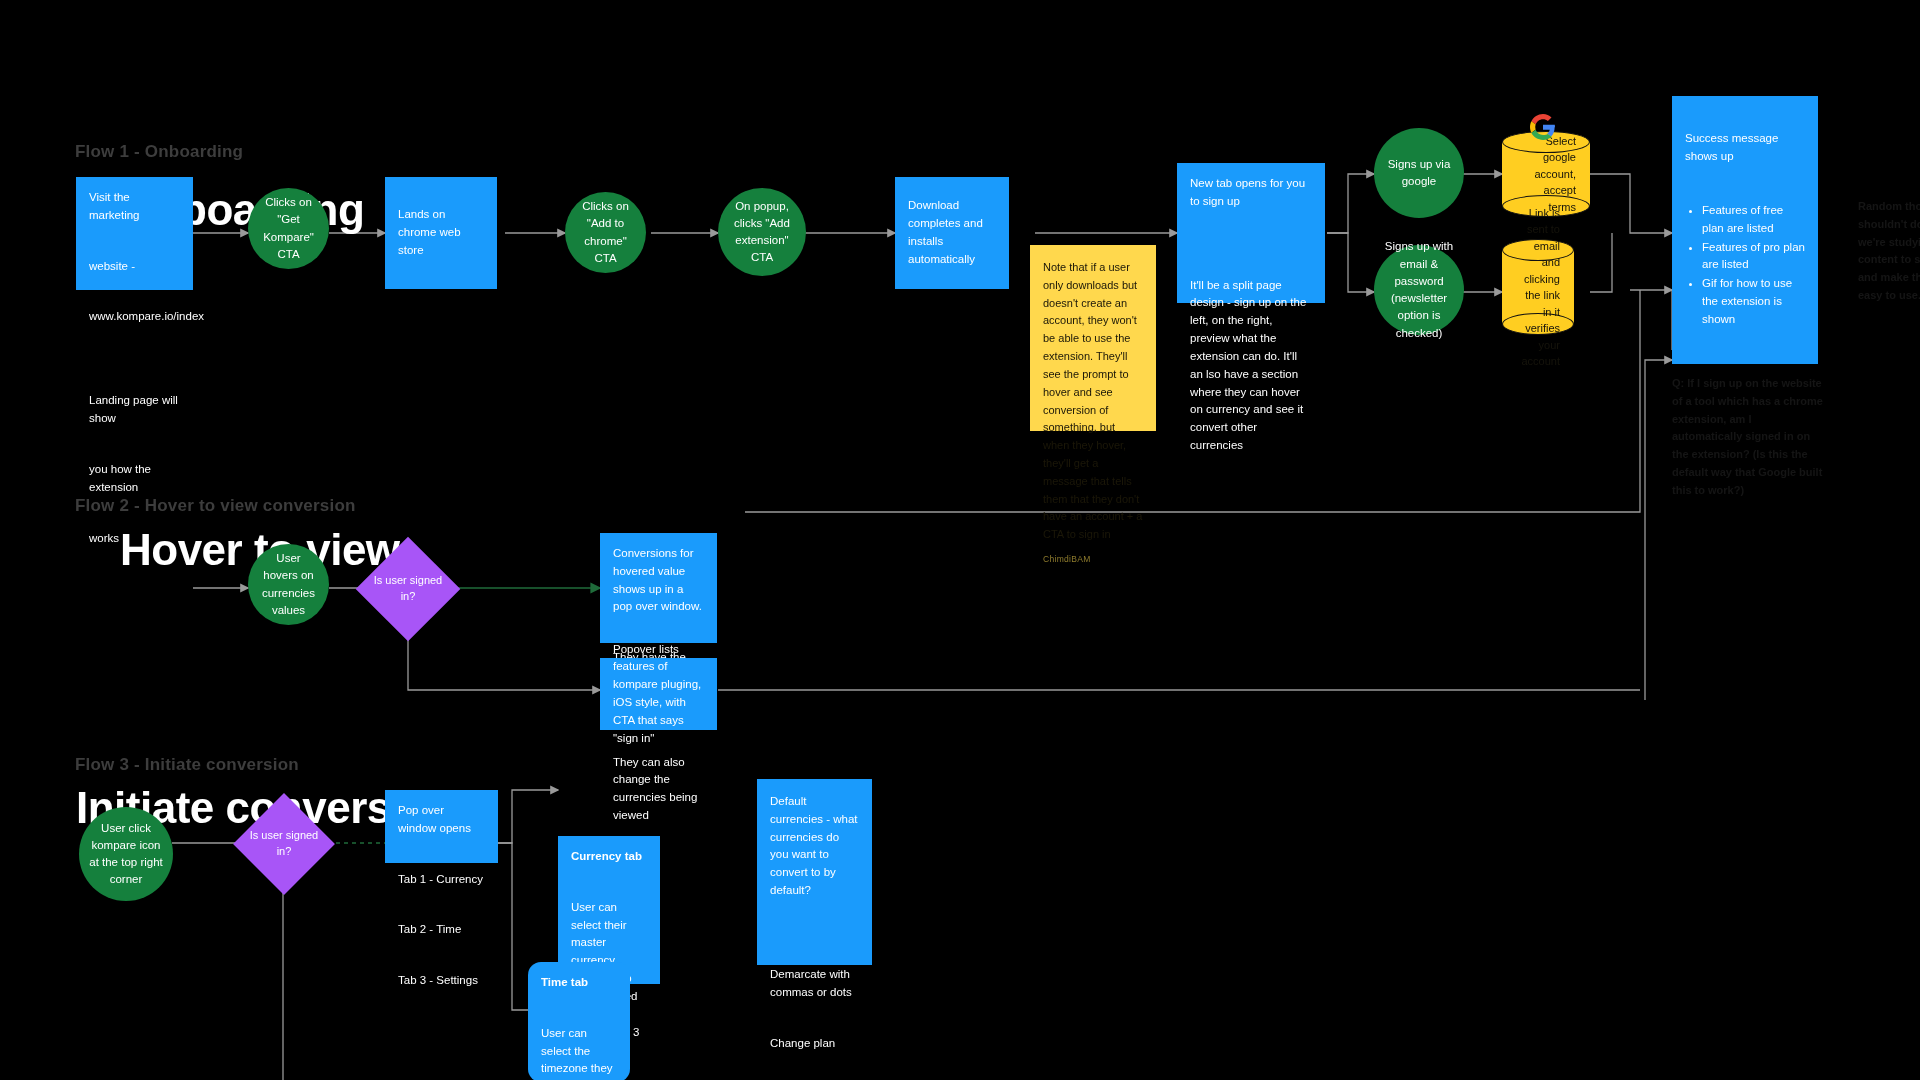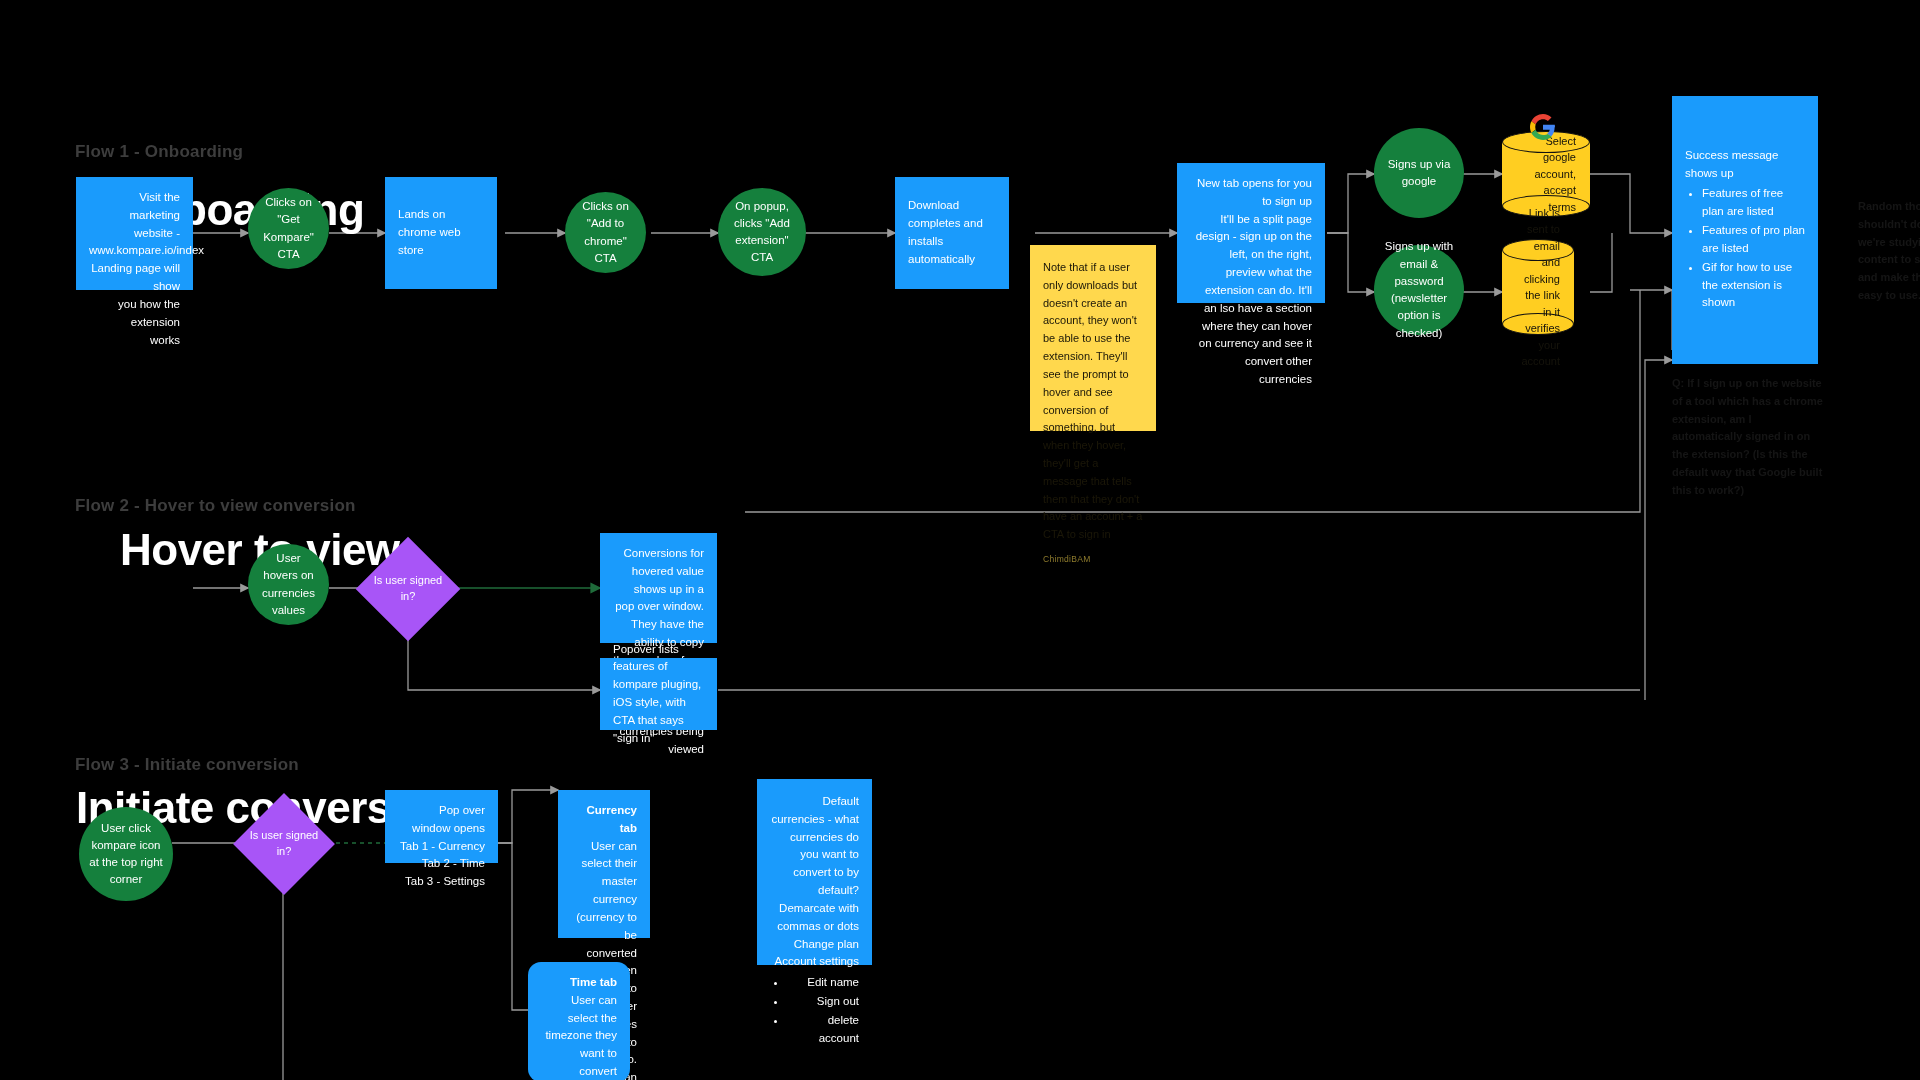--- a/index.html
+++ b/index.html
@@ -15,23 +15,23 @@
     position:absolute;color:#3d3d3d;font-size:17px;font-weight:600;letter-spacing:.2px;white-space:nowrap;
   }
   .big-head{
     position:absolute;color:#ffffff;font-size:44px;font-weight:700;letter-spacing:-.5px;white-space:nowrap;
   }
 
   .node{position:absolute;box-sizing:border-box;}
 
   .rect{
     background:#1a9bfc;color:#fff;font-size:11.5px;line-height:1.55;
-    padding:12px 13px;display:flex;flex-direction:column;justify-content:center;
-  }
-  .rect.top{justify-content:flex-start;text-align:right;}
+    padding:12px 13px;display:flex;flex-direction:column;justify-content:center;gap:33px;
+  }
+  .rect.top{justify-content:flex-start;}
   .rect p{margin:0;}
   .rect .gap{height:11px;}
   .rect b{font-weight:700;}
   .rect ul{margin:3px 0 0 0;padding-left:17px;}
   .rect li{margin:0 0 1px 0;}
 
   .circle{
     background:#15803d;border-radius:50%;color:#fff;font-size:11.5px;line-height:1.5;
     display:flex;align-items:center;justify-content:center;text-align:center;padding:10px;
     box-sizing:border-box;
@@ -221,21 +221,21 @@
     <div class="dlabel">Is user signed in?</div>
   </div>
 
   <div class="node rect top" style="left:385px;top:790px;width:113px;height:73px;">
     <p>Pop over window opens</p>
     <p>Tab 1 - Currency</p>
     <p>Tab 2 - Time</p>
     <p>Tab 3 - Settings</p>
   </div>
 
-  <div class="node rect top" style="left:558px;top:790px;width:92px;height:148px;">
+  <div class="node rect top" style="left:558px;top:836px;width:102px;height:148px;">
     <p><b>Currency tab</b></p>
     <p>User can select their master currency (currency to be converted from), then select up to 3 other currencies they want to convert to.</p>
     <p>They can now input any value of their choice to see the conversion</p>
   </div>
 
   <div class="node rect top" style="left:528px;top:962px;width:102px;height:120px;border-radius:13px;">
     <p><b>Time tab</b></p>
     <p>User can select the timezone they want to convert</p>
 
   </div>

